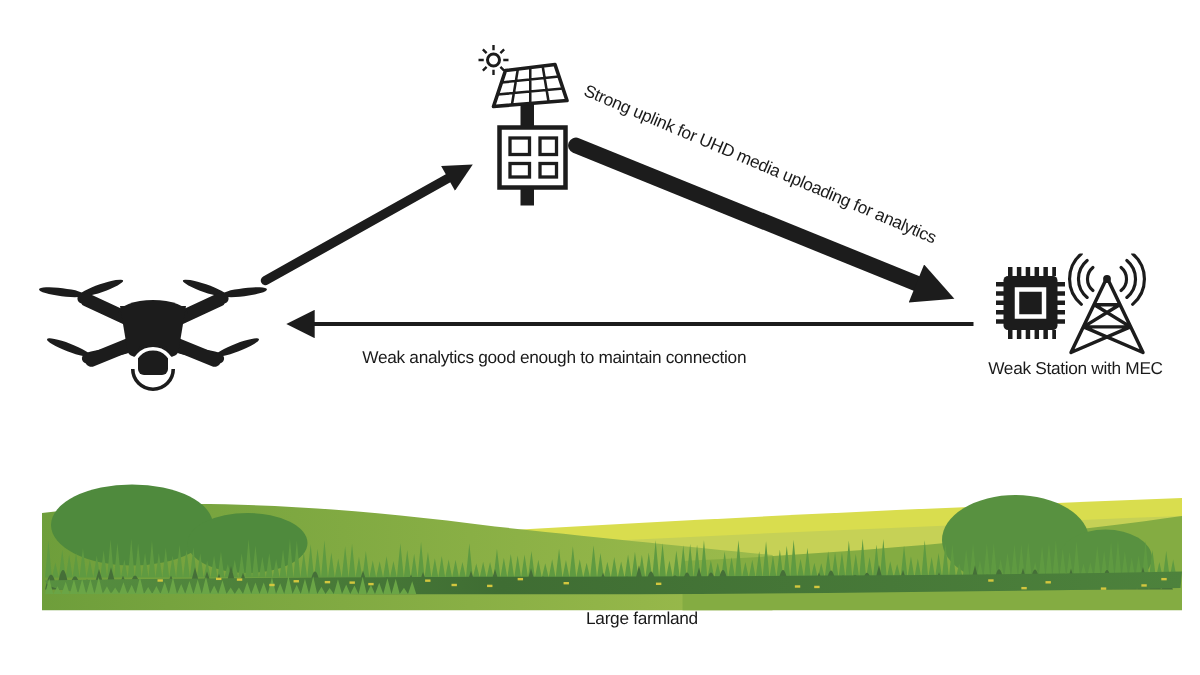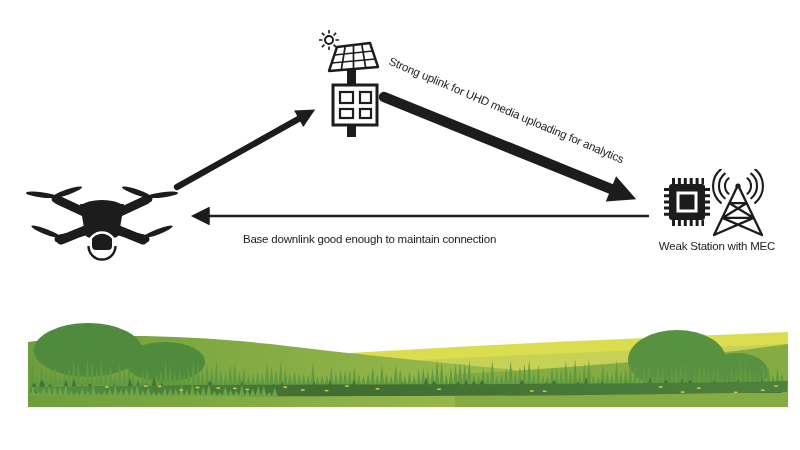--- a/index.html
+++ b/index.html
@@ -145,16 +145,17 @@
         <rect x="633.8" y="74.2" width="3.6" height="1.6" fill="#d3c63e"></rect>
         <rect x="655.9" y="79.3" width="3.6" height="1.6" fill="#d3c63e"></rect>
         <rect x="672.0" y="75.4" width="3.6" height="1.6" fill="#d3c63e"></rect>
         <rect x="708.9" y="79.6" width="3.6" height="1.6" fill="#d3c63e"></rect>
         <rect x="735.9" y="77.5" width="3.6" height="1.6" fill="#d3c63e"></rect>
         <rect x="749.2" y="73.3" width="3.6" height="1.6" fill="#d3c63e"></rect>
       </g>
   </svg>
 
   <div id="uplinkLabel" class="label" style="left:392px;top:55px">Strong uplink for UHD media uploading for analytics</div>
-  <div class="label center" style="left:222px;top:233px;width:295px">Base downlink good enough to maintain connection</div>
+  <div class="label center" style="left:222px;top:233px;width:295px">Weak analytics good enough to maintain connection</div>
   <div class="label center" style="left:637px;top:240px;width:160px">Weak Station with MEC</div>
+  <div class="label center" style="left:328px;top:407px;width:200px">Large farmland</div>
 
 </div>
 
 </body></html>

